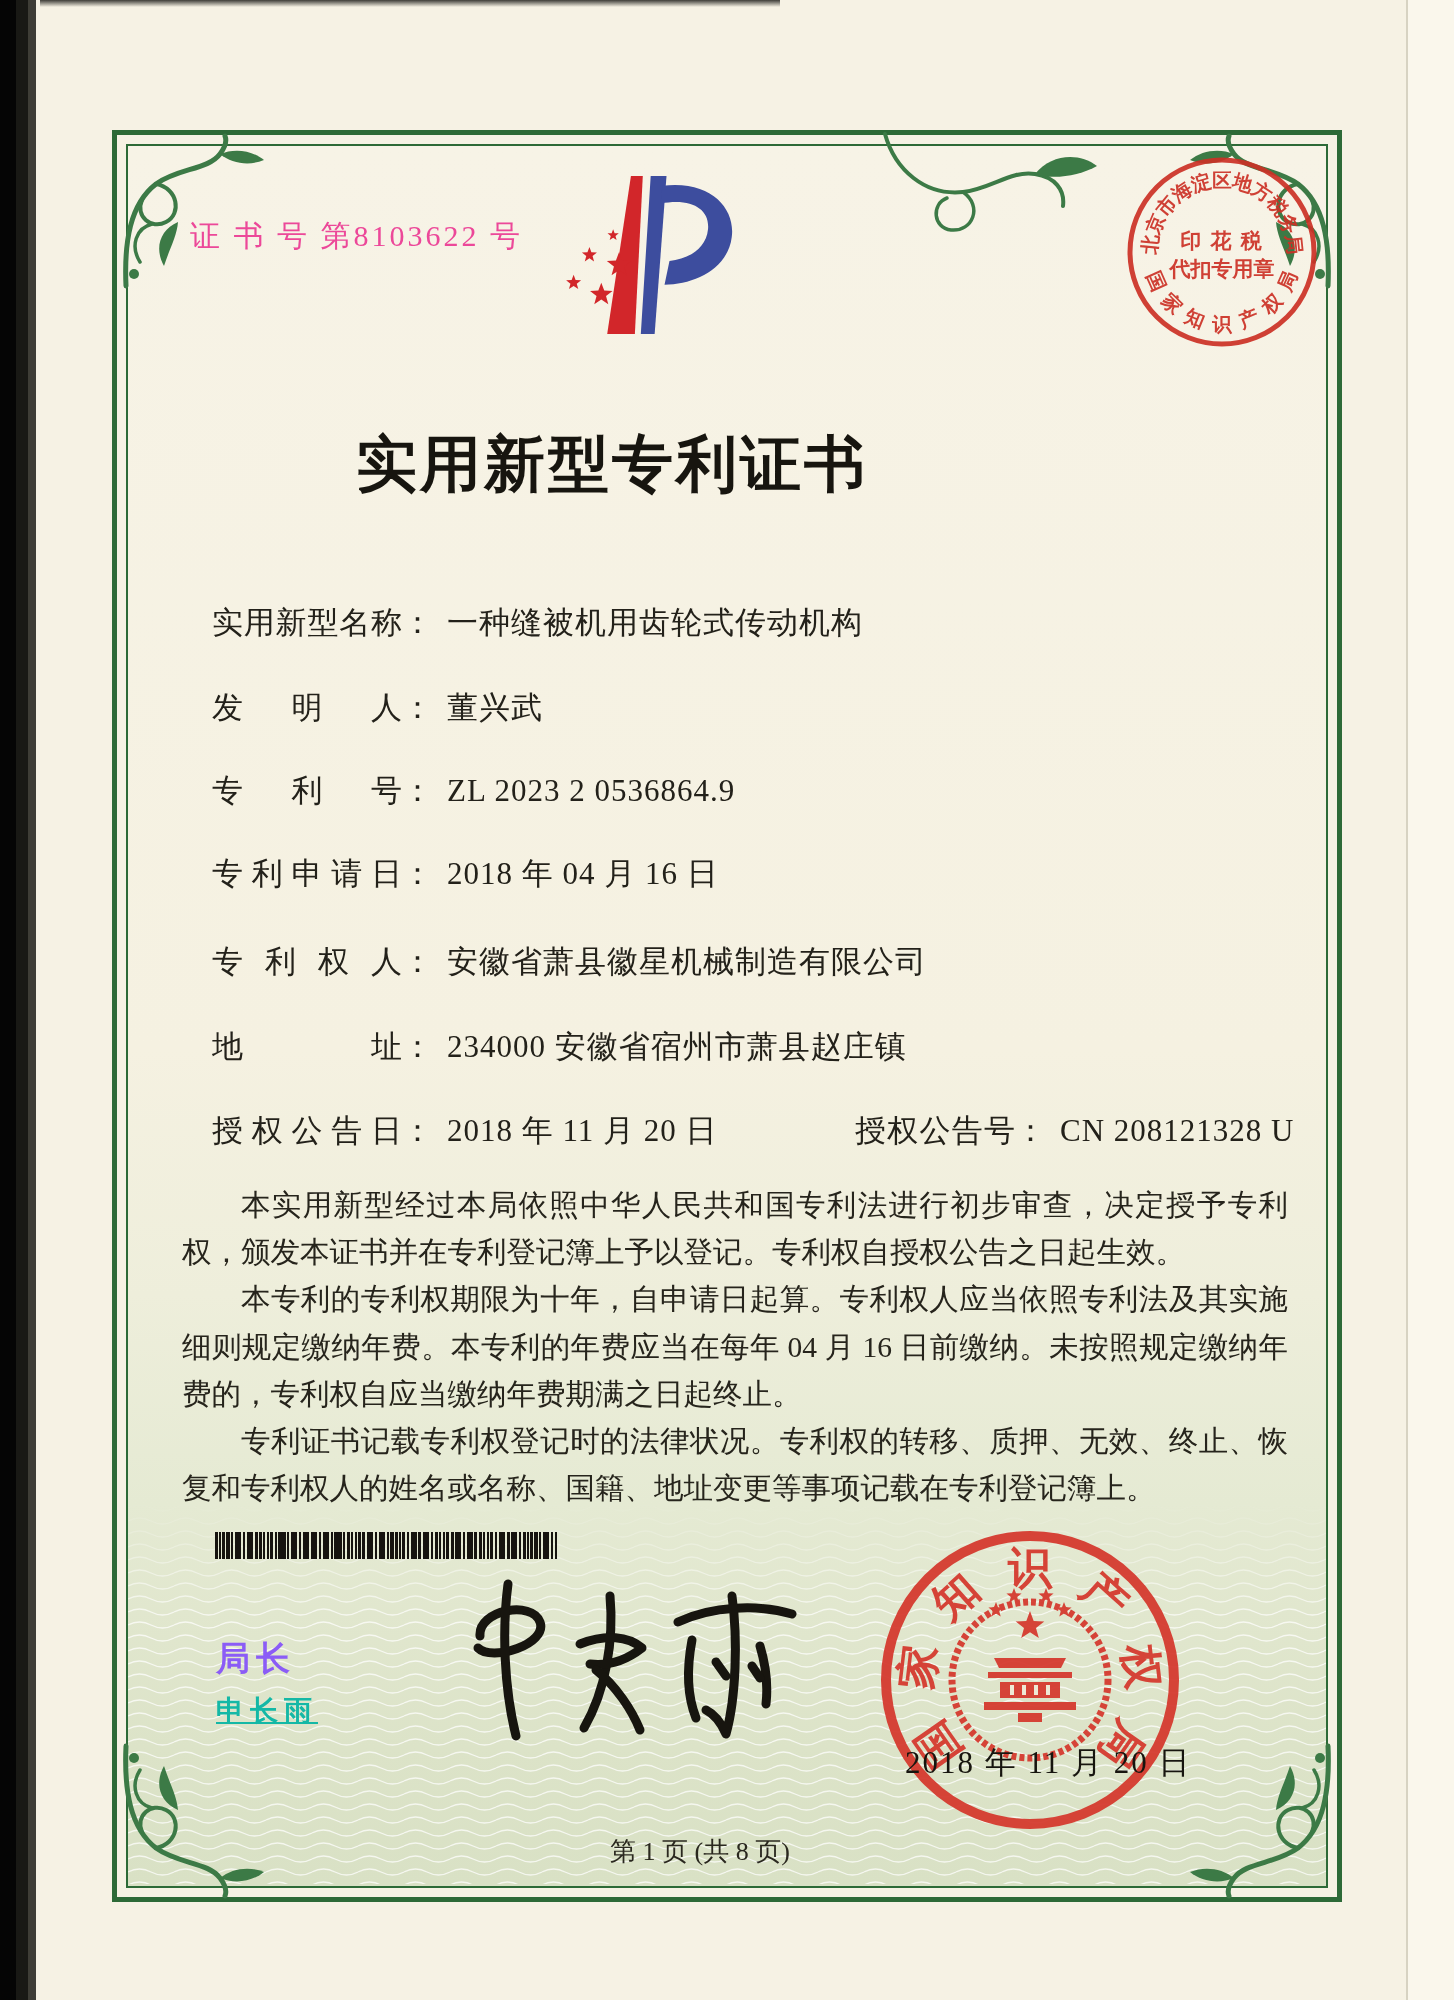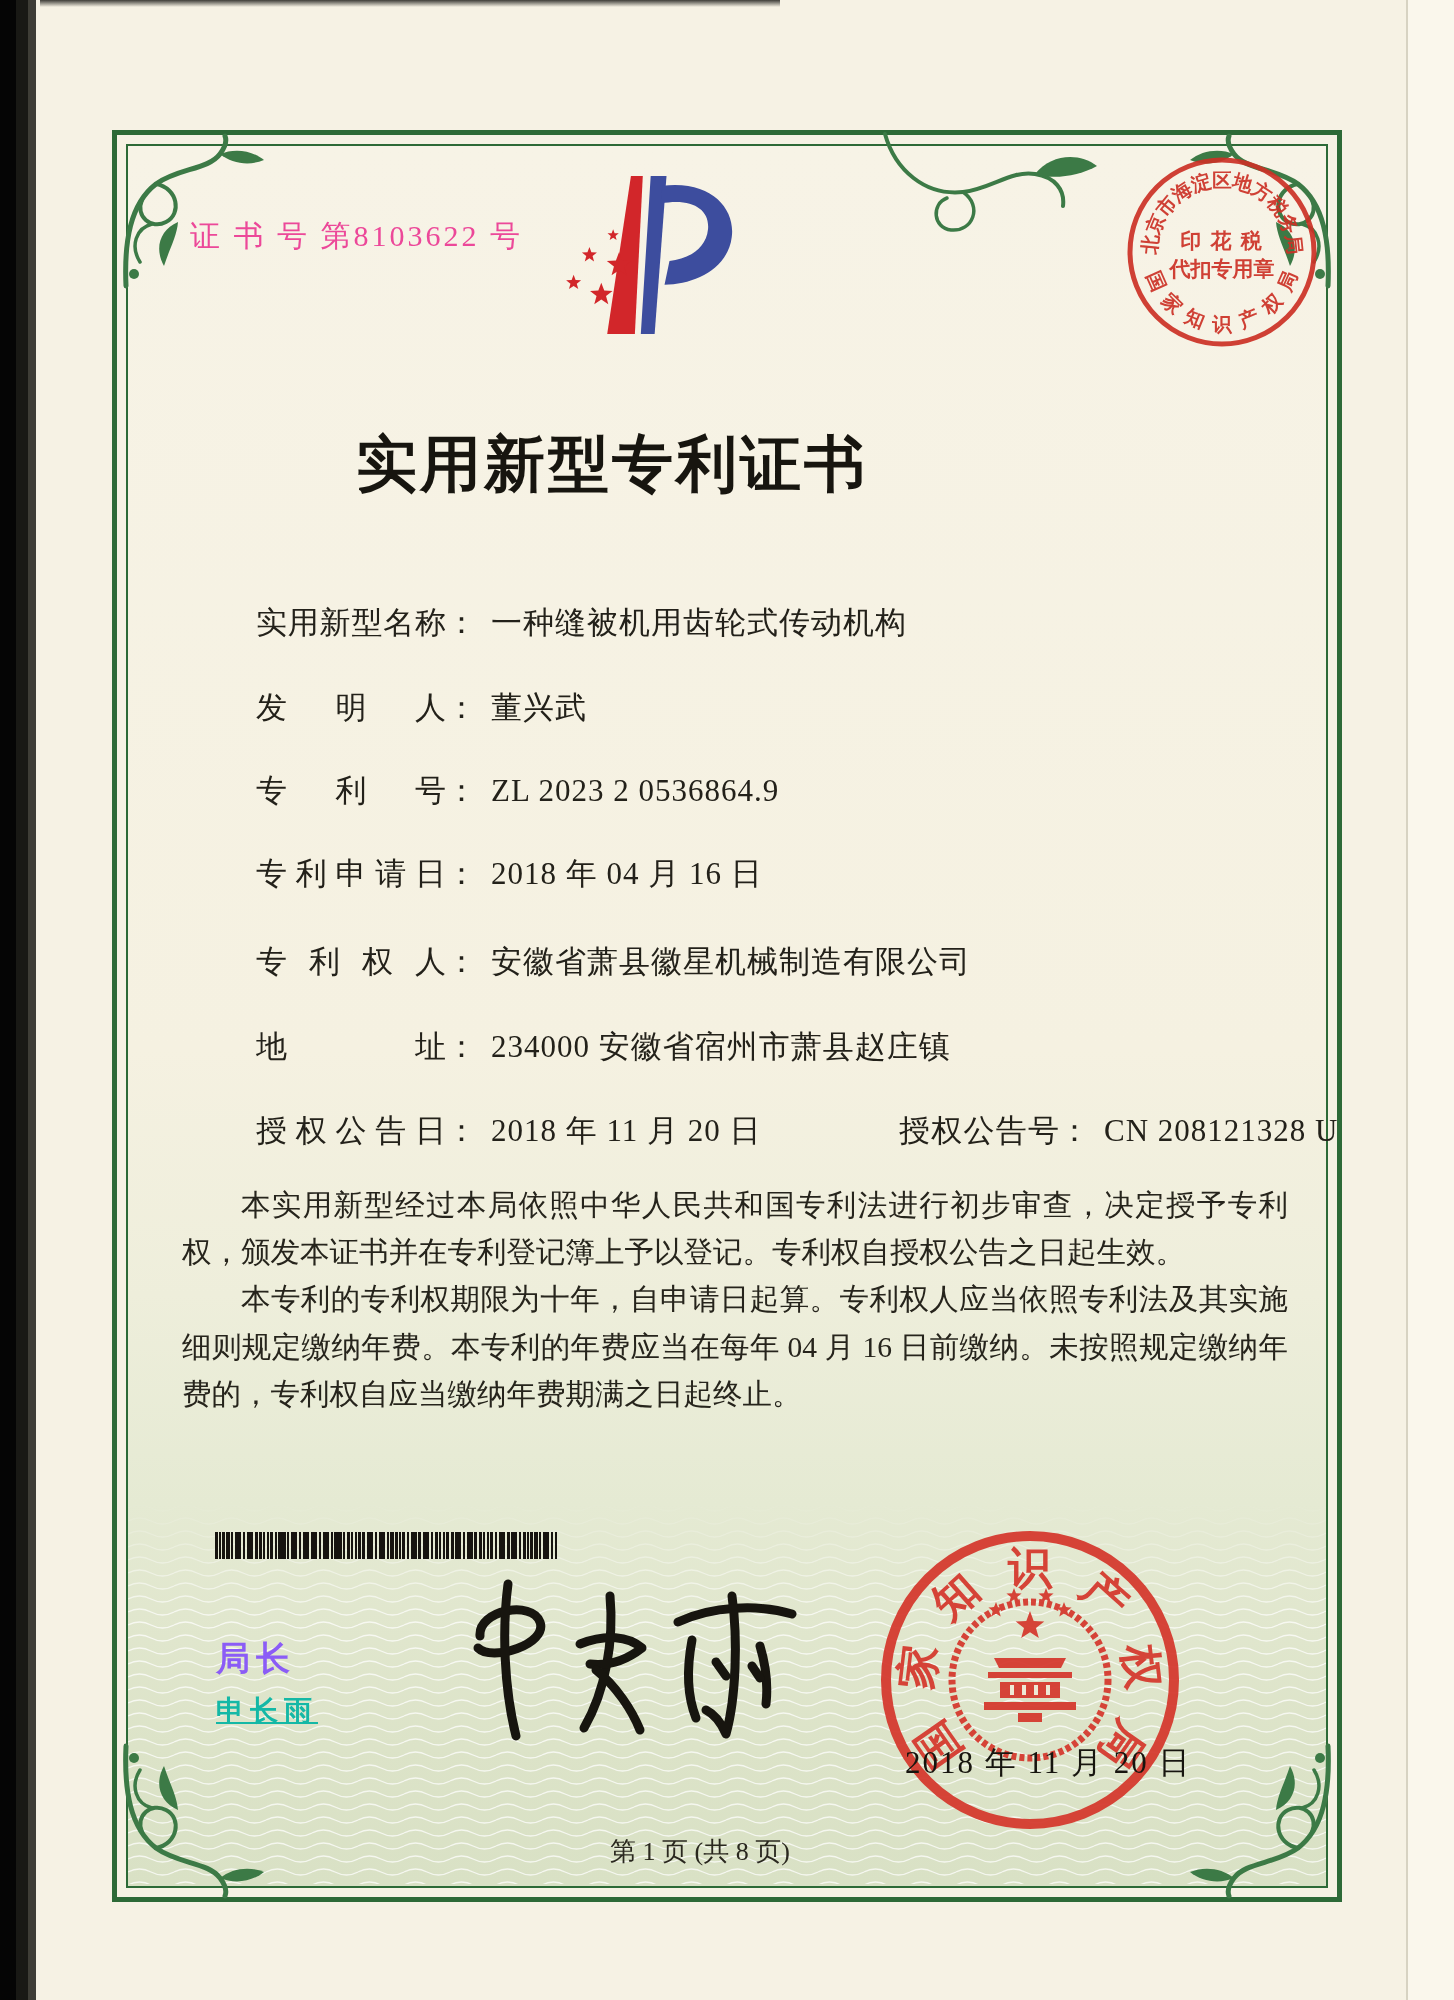--- a/index.html
+++ b/index.html
@@ -27,21 +27,21 @@
     background:linear-gradient(180deg,#f7f3e6 0%,#f5f1e1 52%,#eeeedb 66%,#e5ead3 78%,#dce3c8 92%,#d9e1c5 100%);}
   .waves{left:128px;top:1500px;width:1198px;height:384px;
     -webkit-mask-image:linear-gradient(180deg,transparent 0,#000 120px);
     mask-image:linear-gradient(180deg,transparent 0,#000 120px);}
   .decor{left:0;top:0;width:1454px;height:2000px;pointer-events:none;}
   
   .cert-no{left:190px;top:216px;font-size:30px;letter-spacing:3px;color:#ec4899;}
   .logo{left:515px;top:172px;width:220px;height:168px;}
   .title{left:272px;top:424px;width:680px;text-align:center;
     font-size:61px;font-weight:700;letter-spacing:3px;color:#17150f;}
-  .row{left:212px;font-size:31px;white-space:nowrap;color:#23211a;margin-left:44px;}
+  .row{left:212px;font-size:31px;white-space:nowrap;color:#23211a;}
   .lbl{display:inline-block;width:190px;text-align:justify;text-align-last:justify;}
   .colon{margin-right:14px;}
   .row .val{letter-spacing:1px;}
   .pair2{position:absolute;left:643px;top:0;white-space:nowrap;}
   .pair2 .lbl{width:160px;}
   .paras{left:182px;top:1182px;width:1106px;font-size:29.5px;line-height:1.6;
     text-align:justify;color:#26241c;}
   .paras p{margin:0;text-indent:2em;}
   .barcode{left:215px;top:1532px;width:342px;height:27px;
     background:
@@ -138,20 +138,21 @@
 <div class="abs row" style="top:1110px">
   <span class="lbl">授权公告日</span><span class="colon">：</span><span class="val">2018 年 11 月 20 日</span>
   <span class="pair2">
     <span class="lbl">授权公告号</span><span class="colon">：</span><span class="val">CN 208121328 U</span>
   </span>
 </div>
 
 <div class="abs paras">
   <p>本实用新型经过本局依照中华人民共和国专利法进行初步审查，决定授予专利权，颁发本证书并在专利登记簿上予以登记。专利权自授权公告之日起生效。</p>
   <p>本专利的专利权期限为十年，自申请日起算。专利权人应当依照专利法及其实施细则规定缴纳年费。本专利的年费应当在每年 04 月 16 日前缴纳。未按照规定缴纳年费的，专利权自应当缴纳年费期满之日起终止。</p>
+  <p>专利证书记载专利权登记时的法律状况。专利权的转移、质押、无效、终止、恢复和专利权人的姓名或名称、国籍、地址变更等事项记载在专利登记簿上。</p>
 </div>
 
 <div class="abs barcode"></div>
 
 <div class="abs officer-title">局长</div>
 <div class="abs officer-name">申长雨</div>
 
 <svg class="abs sig" viewBox="0 0 420 180">
   <g stroke="#17150f" stroke-width="9" fill="none" stroke-linecap="round" stroke-linejoin="round">
     <path d="M60 66 C58 40 112 30 120 52 C128 74 72 92 58 78"></path>

